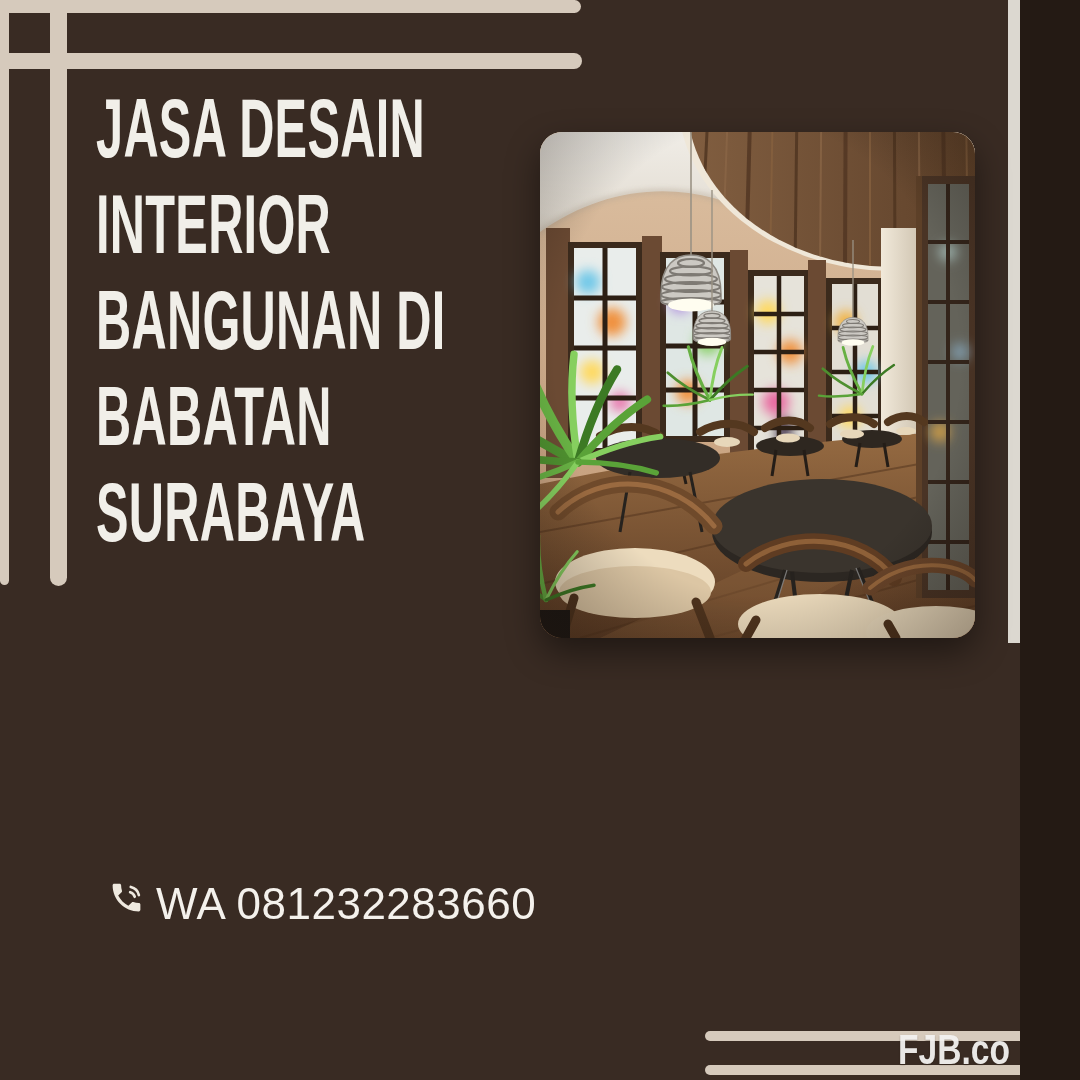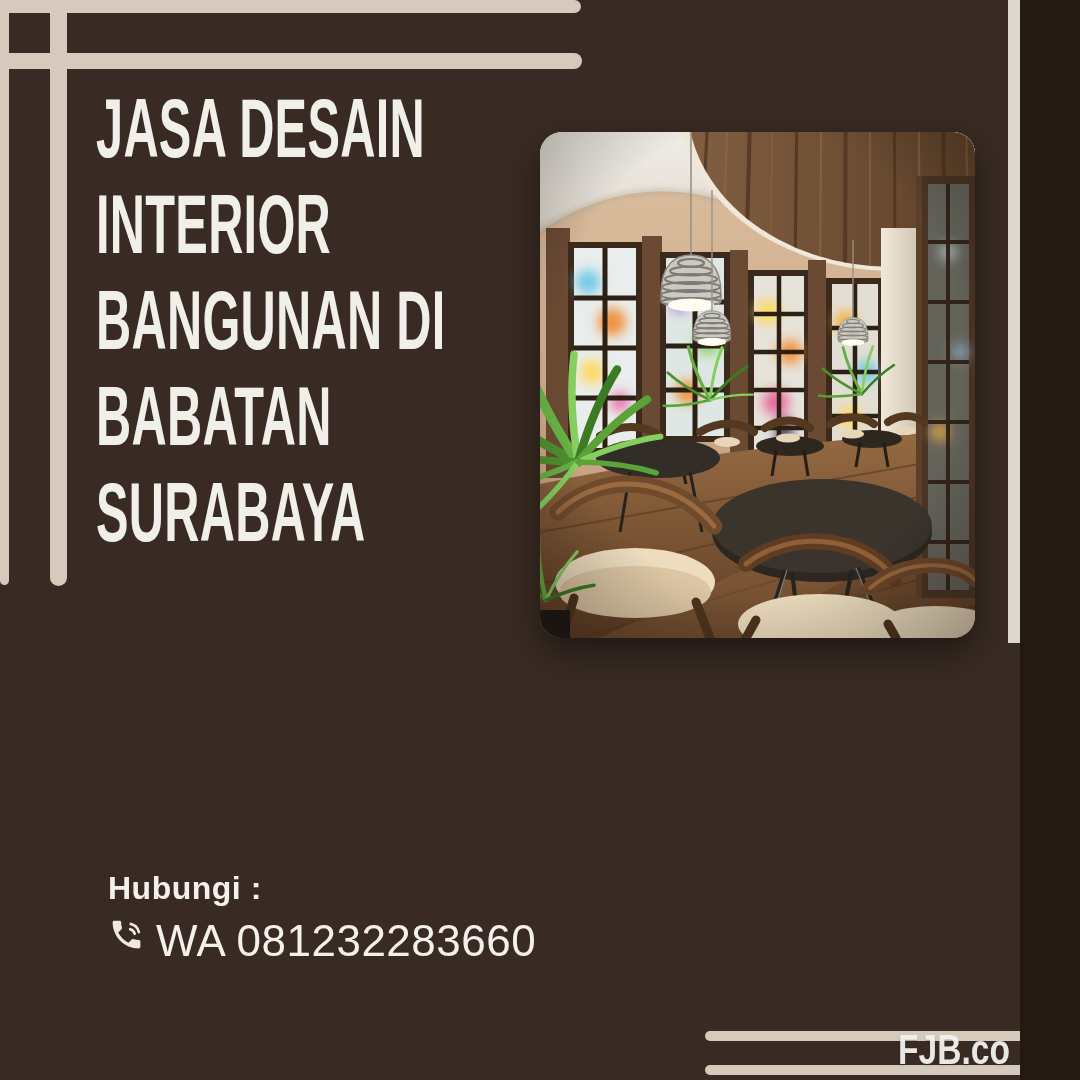--- a/index.html
+++ b/index.html
@@ -355,21 +355,20 @@
         <use href="#lampDome" transform="translate(172,182) scale(.62)"></use>
         <path d="M313,108 L313,188" stroke="#9a9284" stroke-width="1.3"></path>
         <use href="#lampDome" transform="translate(313,188) scale(.5)"></use>
       </g>
 
       <rect x="0" y="0" width="435" height="506" fill="url(#gVig)"></rect>
     </svg>
   </figure>
 
   <div class="contact">
-    <div class="contact-heading">Hubungi :</div>
     <div class="contact-line">
       <svg class="phone-icon" viewBox="0 0 24 24">
         <path fill="#efe9df" d="M20 15.5c-1.25 0-2.45-.2-3.57-.57-.35-.11-.74-.03-1.02.24l-2.2 2.2c-2.83-1.44-5.15-3.75-6.59-6.59l2.2-2.21c.28-.26.36-.65.25-1C8.7 6.45 8.5 5.25 8.5 4c0-.55-.45-1-1-1H4c-.55 0-1 .45-1 1 0 9.39 7.61 17 17 17 .55 0 1-.45 1-1v-3.5c0-.55-.45-1-1-1z"></path>
         <path fill="none" stroke="#efe9df" stroke-width="1.8" stroke-linecap="round" d="M14.8 5.2c2.6.6 4.6 2.6 5.2 5.2"></path>
         <path fill="none" stroke="#efe9df" stroke-width="1.8" stroke-linecap="round" d="M14.4 8.6c1.4.4 2.5 1.5 2.9 2.9"></path>
       </svg>
       <span>WA 081232283660</span>
     </div>
   </div>
 

